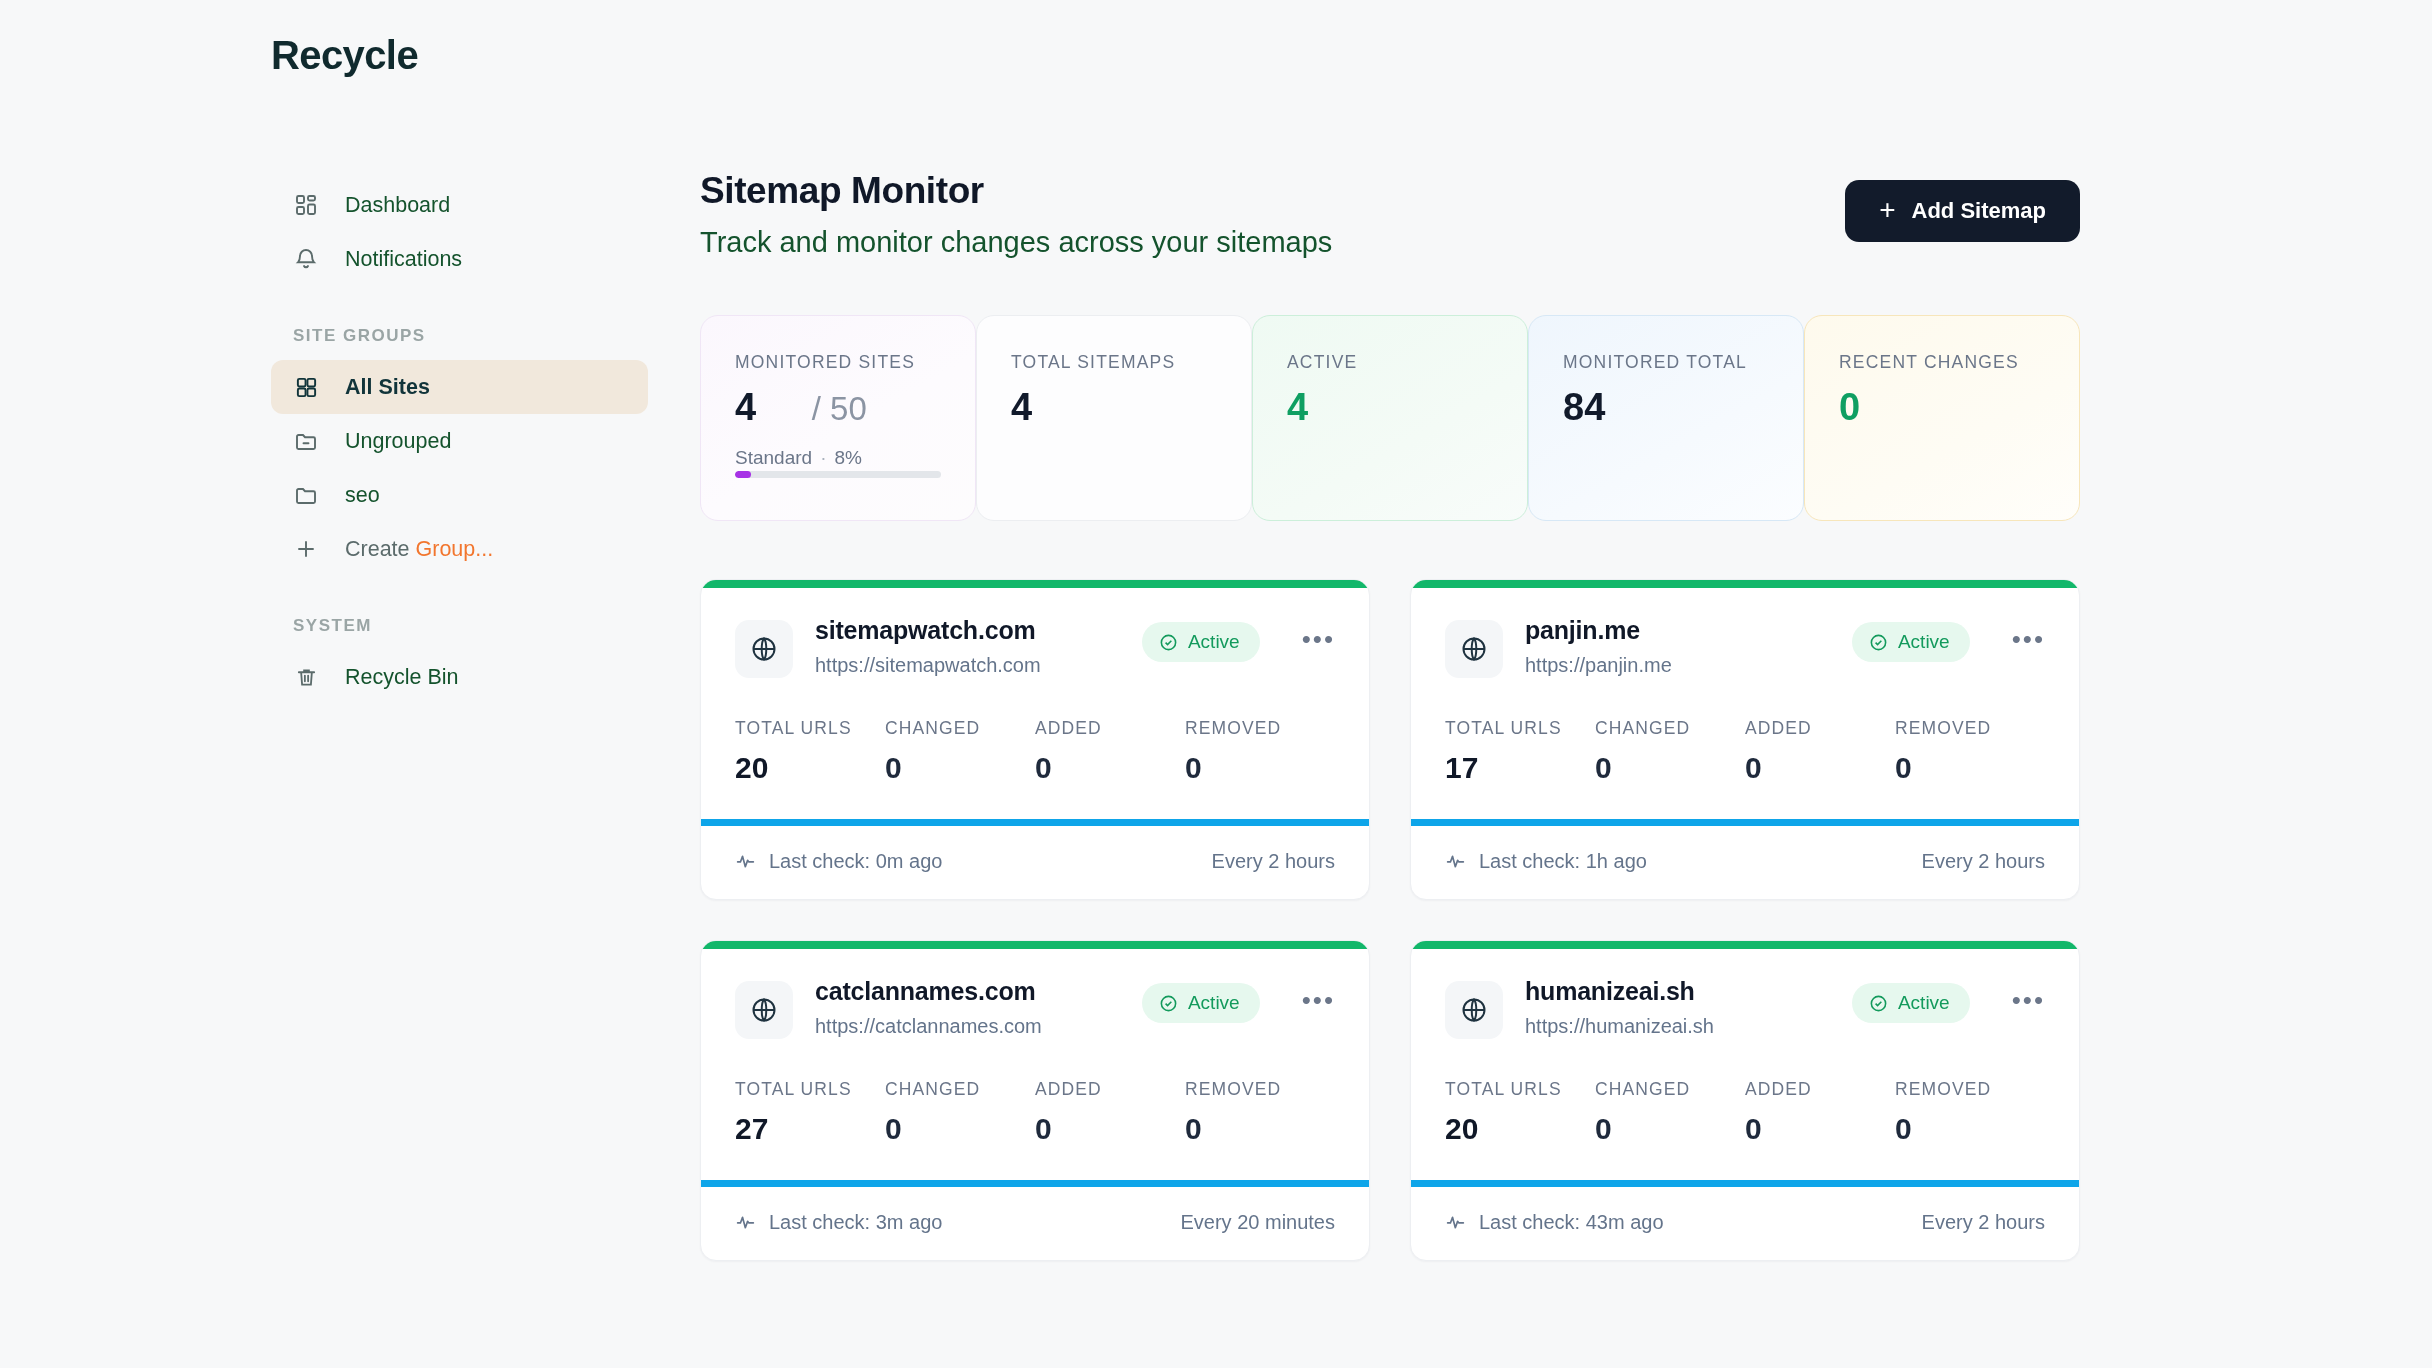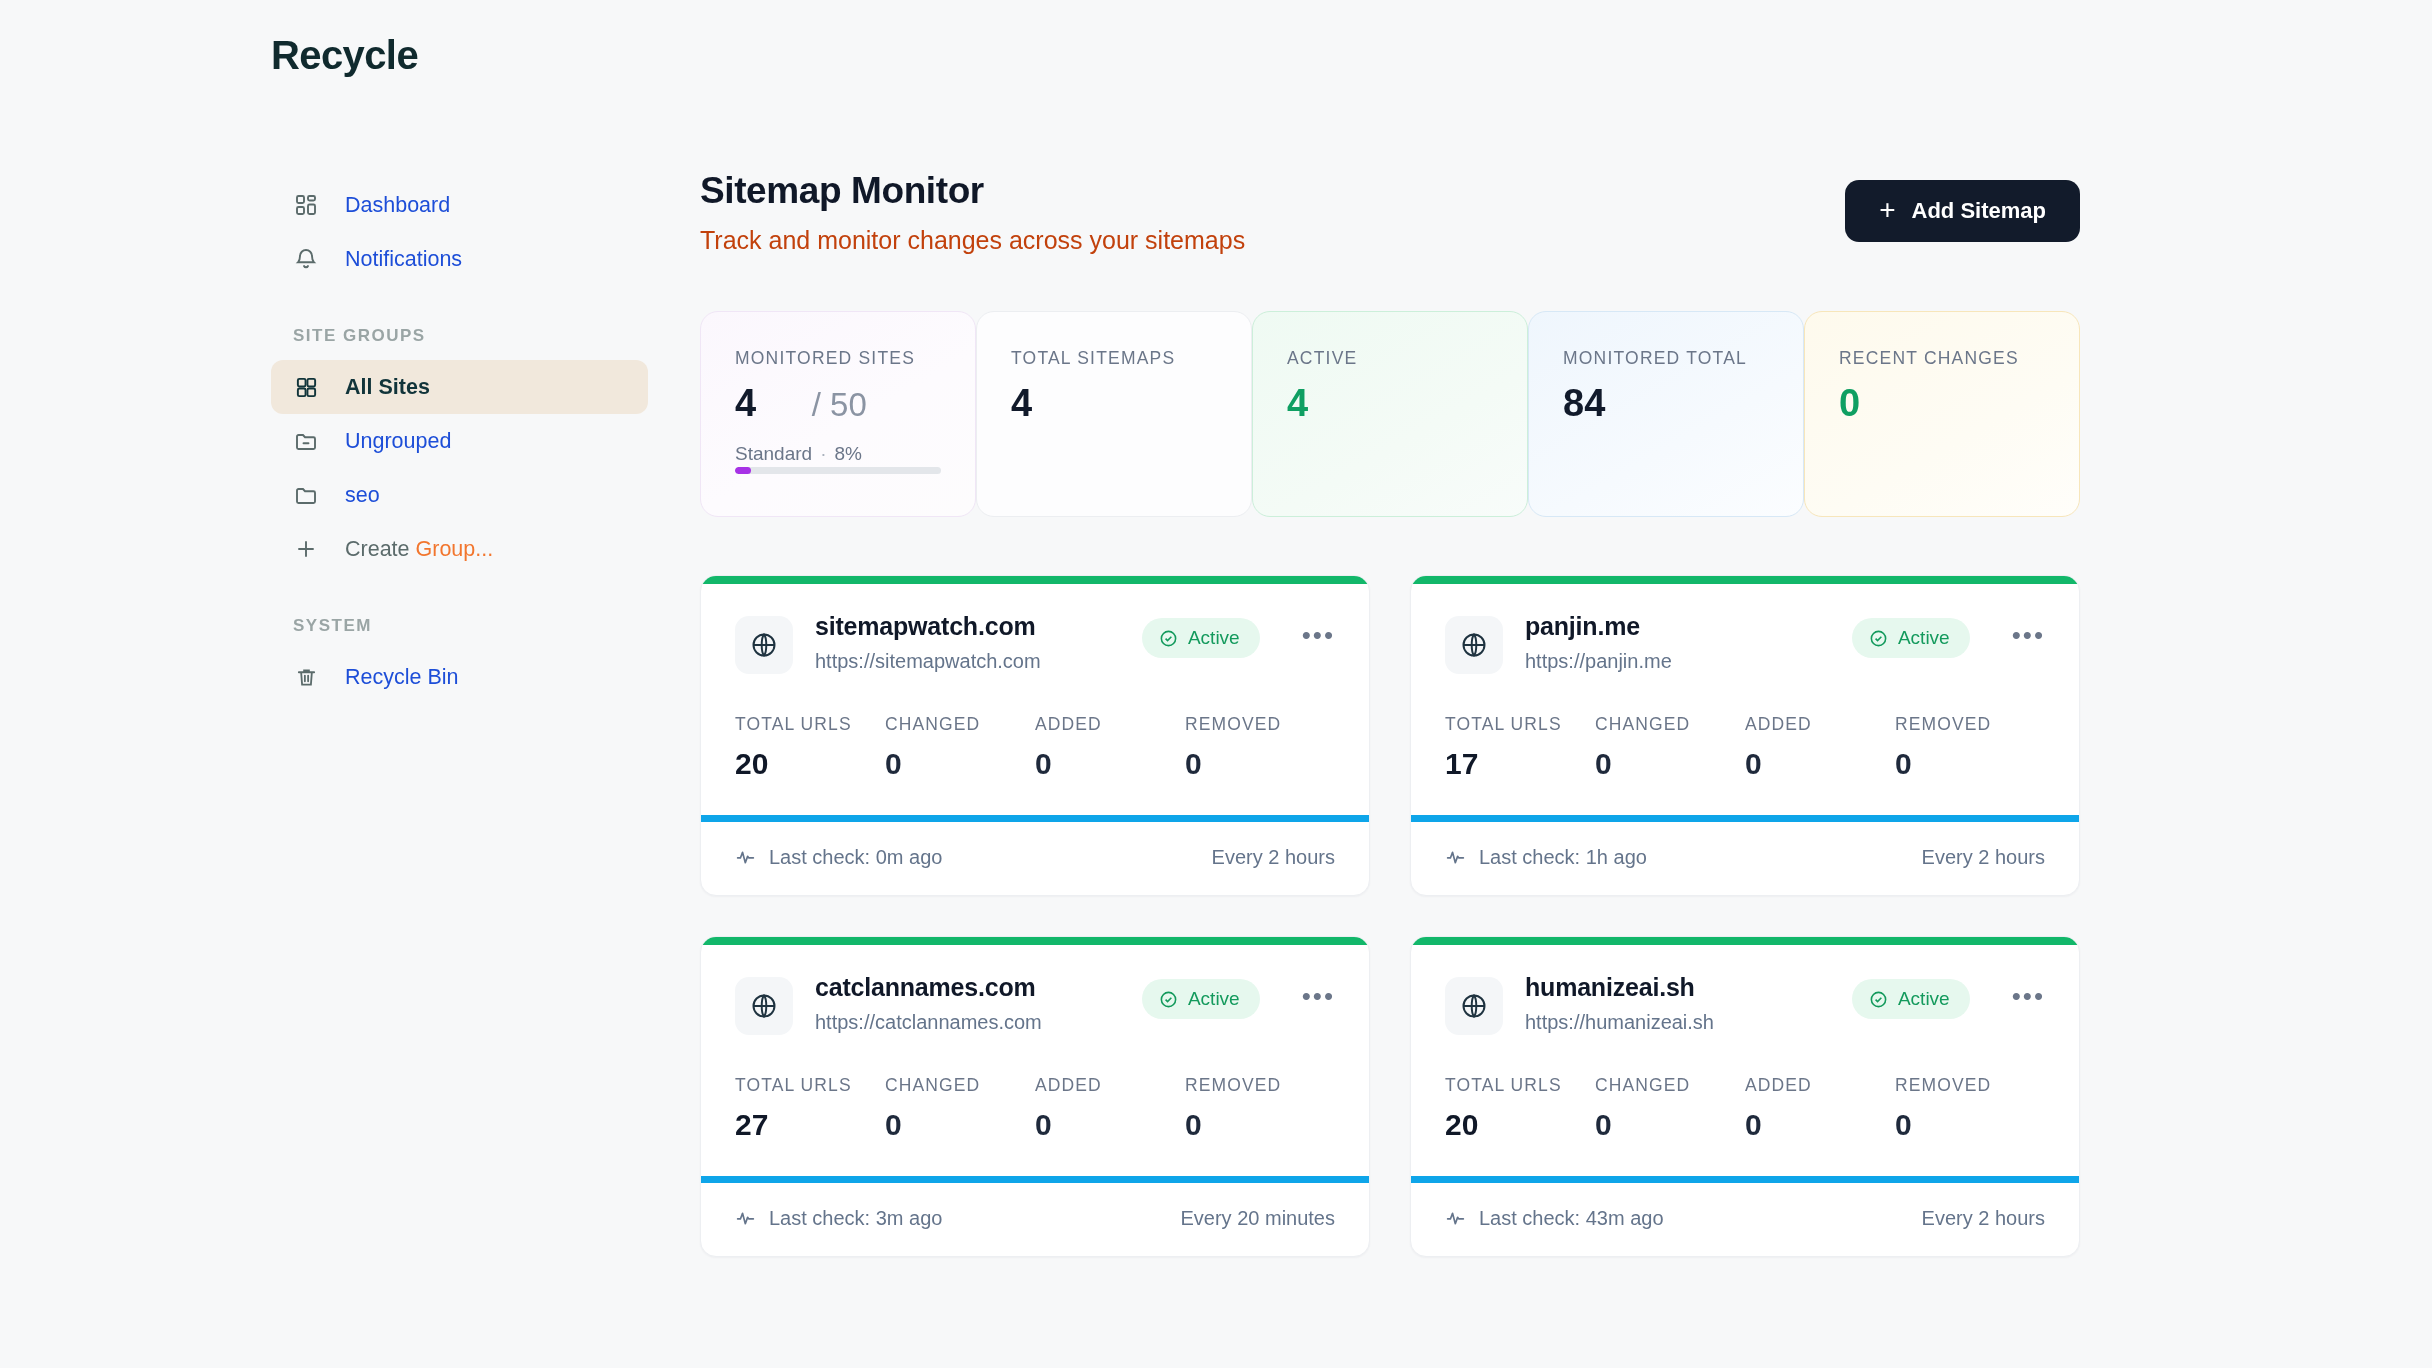--- a/index.html
+++ b/index.html
@@ -37,21 +37,21 @@
     top: 178px;
     width: 377px;
   }
   .nav-item {
     display: flex;
     align-items: center;
     gap: 26px;
     height: 54px;
     padding: 0 22px;
     border-radius: 12px;
-    color: #1d4ed8;
+    color: #14532d;
     font-size: 21.5px;
     cursor: pointer;
   }
   .nav-item .ico {
     width: 26px;
     height: 26px;
     display: flex;
     align-items: center;
     justify-content: center;
     flex: 0 0 26px;
@@ -91,22 +91,22 @@
     justify-content: space-between;
   }
   .page-title {
     font-size: 37px;
     font-weight: 700;
     color: #101828;
     letter-spacing: -0.4px;
   }
   .page-sub {
     margin-top: 14px;
-    font-size: 25px;
-    color: #c2410c;
+    font-size: 29px;
+    color: #14532d;
   }
   .add-btn {
     display: flex;
     align-items: center;
     gap: 16px;
     background: #121b2b;
     color: #ffffff;
     border: none;
     border-radius: 14px;
     padding: 0 34px;

